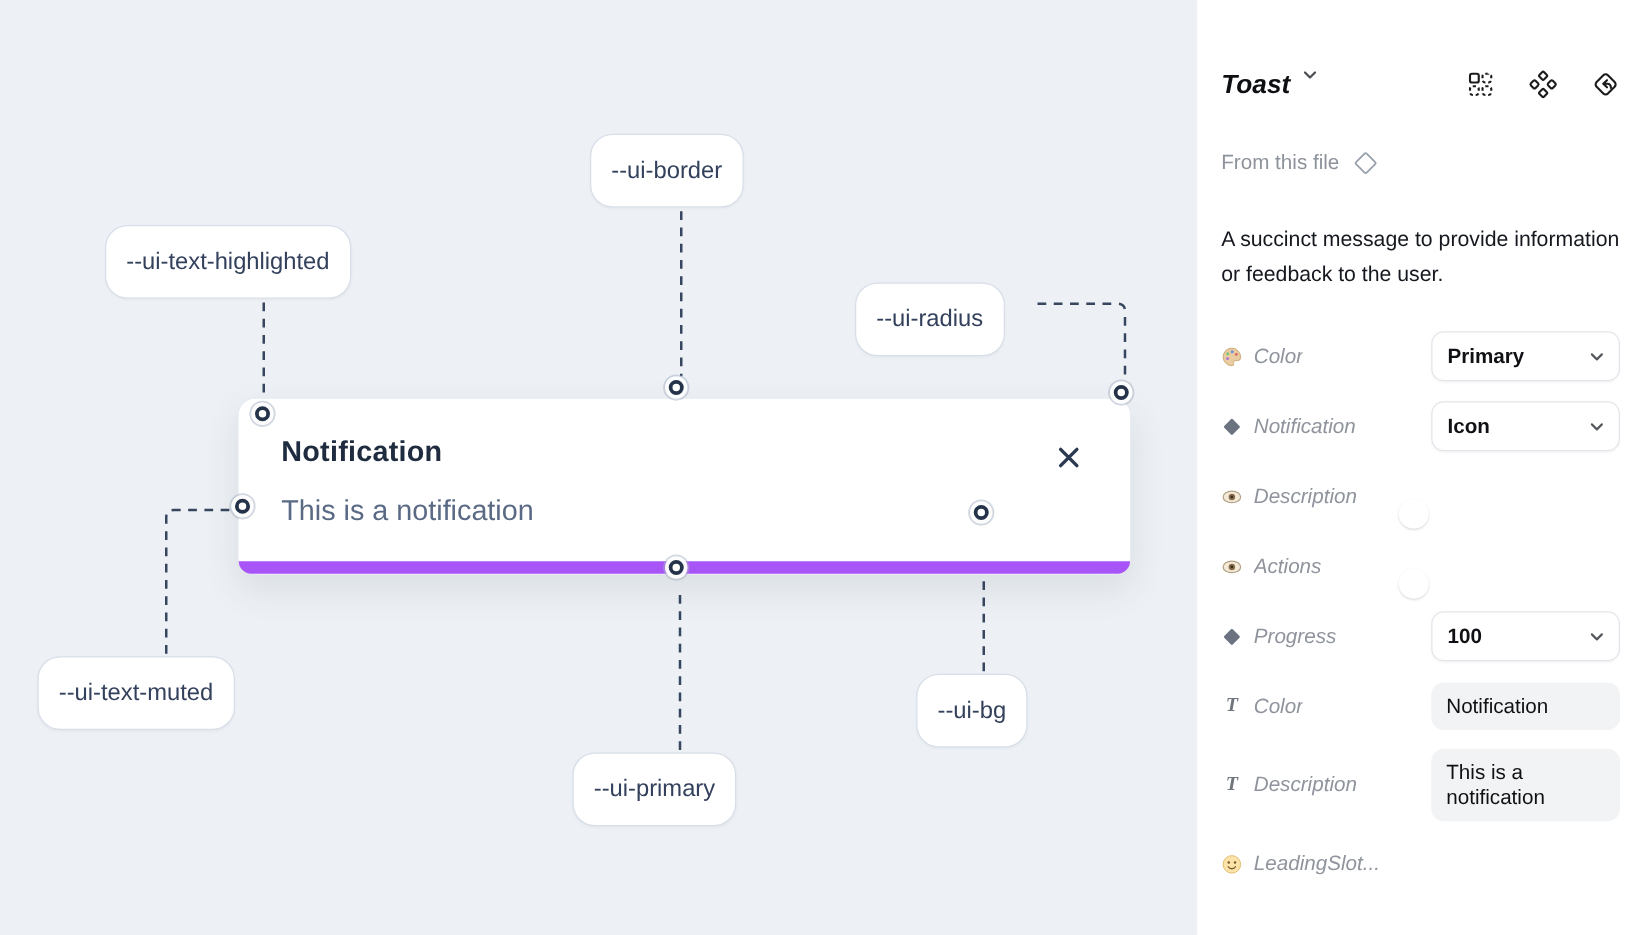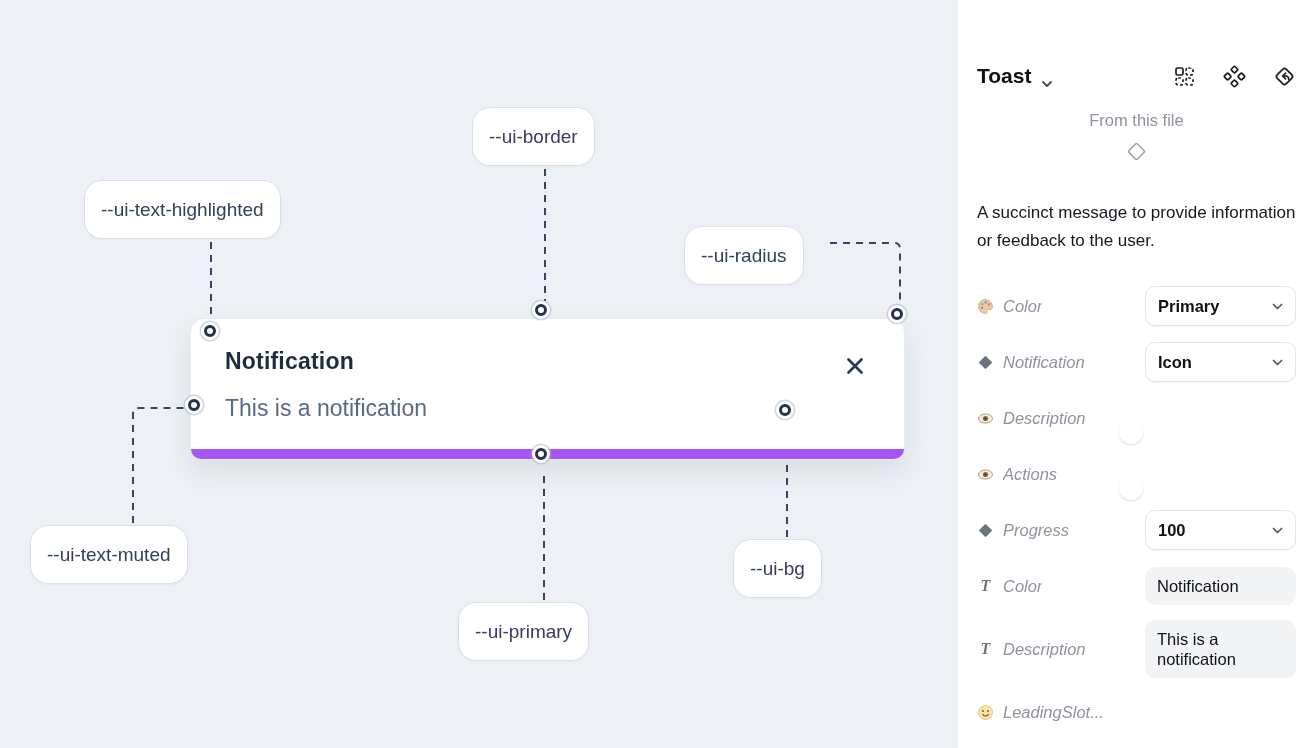--- a/index.html
+++ b/index.html
@@ -30,28 +30,28 @@
     font-weight:400; color:#5a6a85; }
   .toast-close { position:absolute; right:38px; top:36px; width:22px; height:22px;
     cursor:pointer; }
   .toast-progress { position:absolute; left:0; bottom:0; width:100%; height:10px;
     background:var(--progress-color,#a855f7); border-radius:0 0 13px 13px; }
 
   
   .panel { position:absolute; left:958px; top:0; width:354px; height:748px;
     background:#fff; padding:56px 16px 0 19px; }
 
-  .panel-header { display:flex; align-items:flex-end; height:32px; }
+  .panel-header { display:flex; align-items:flex-start; height:32px;font-style:italic; }
   .panel-title { font-size:21px; font-weight:700; color:#0d0f13; }
   .panel-title-chevron { margin-left:10px; display:flex; }
   .panel-header-icons { margin-left:auto; display:flex; align-items:center; gap:27px; }
   .hicon { width:23px; height:23px; display:flex; cursor:pointer; }
 
-  .from-file { display:flex; align-items:center; gap:12px; margin-top:23px;
-    font-size:16.5px; color:#8d929b;flex-direction:column; }
+  .from-file { display:flex; align-items:center; gap:12px; margin-top:33px;
+    font-size:16.5px; color:#8d929b; }
 
   .panel-desc { margin-top:38px; font-size:17px; line-height:28px; color:#15181e;
     max-width:324px; }
 
   .props { margin-top:30px; }
   .prop-row { display:flex; align-items:center; height:42px; margin-bottom:14px; }
   .prop-row.tall { height:56px; }
   .prop-label { display:flex; align-items:center; gap:9px; font-size:16.5px;
     color:#8e939c; min-width:0;font-style:italic; }
   .prop-label .txt { white-space:nowrap; overflow:hidden; text-overflow:ellipsis; }

